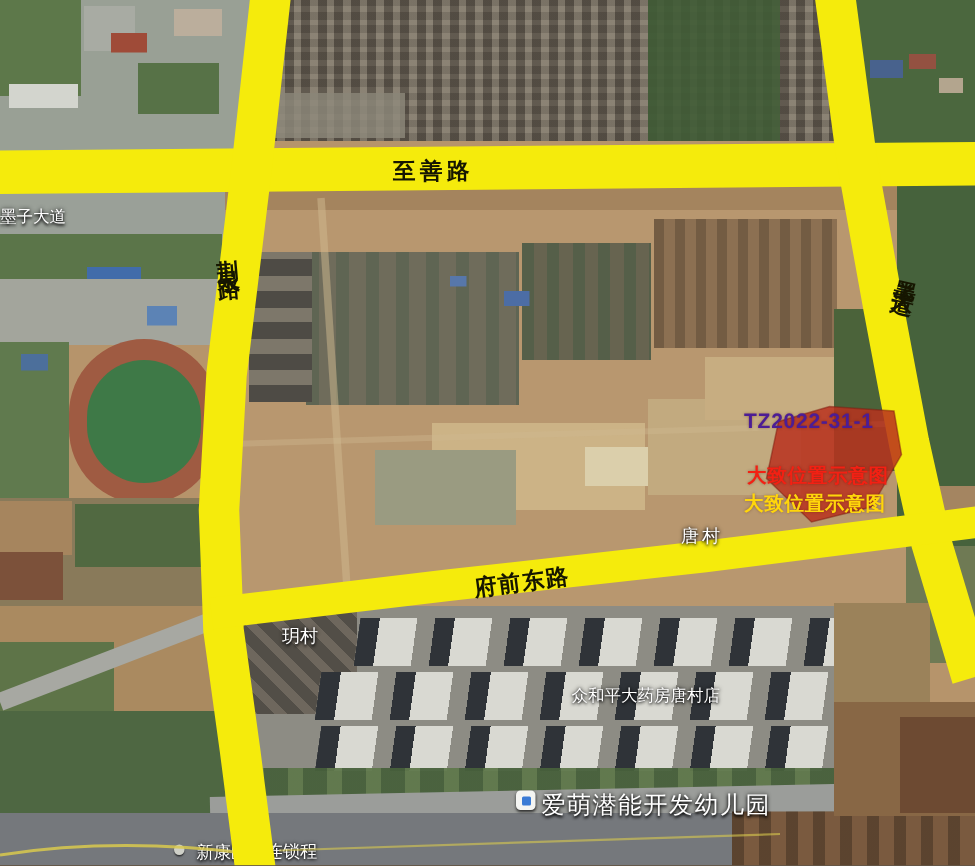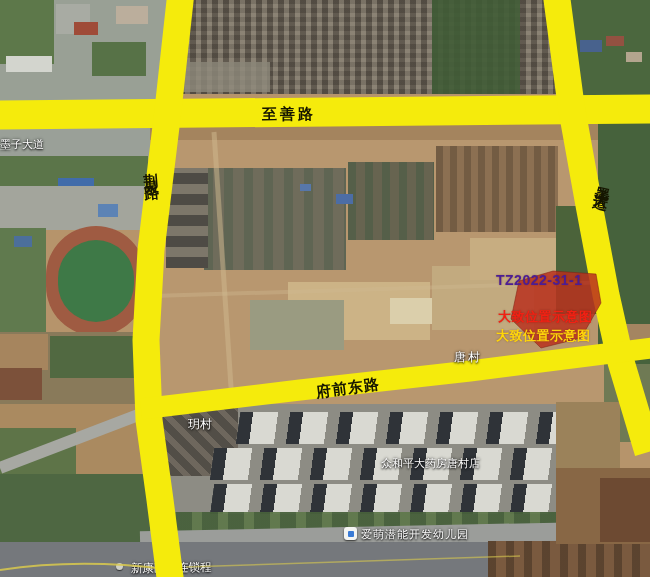--- a/index.html
+++ b/index.html
@@ -139,15 +139,15 @@
 
   <div class="anno" style="left:496px;top:272px;font-size:14px;color:#4c1d95;letter-spacing:.5px">TZ2022-31-1</div>
   <div class="anno" style="left:498px;top:308px;font-size:13px;color:#f32013;letter-spacing:.5px">大致位置示意图</div>
   <div class="anno" style="left:496px;top:327px;font-size:13px;color:#ffd60a;letter-spacing:.5px">大致位置示意图</div>
 
   <div class="poi" style="left:0;top:137px;font-size:11px">墨子大道</div>
   <div class="poi" style="left:454px;top:349px;font-size:12px;letter-spacing:2px">唐村</div>
   <div class="poi" style="left:188px;top:416px;font-size:12px">玥村</div>
   <div class="poi" style="left:381px;top:456px;font-size:11px">众和平大药房唐村店</div>
   <span class="icon-kind" style="left:344px;top:527px;"></span>
-  <div class="poi" style="left:361px;top:527px;font-size:11px;letter-spacing:1px">爱萌潜能开发幼儿园</div>
+  <div class="poi" style="left:361px;top:527px;font-size:16px;letter-spacing:1px">爱萌潜能开发幼儿园</div>
 
 </div>
 
 </body></html>

